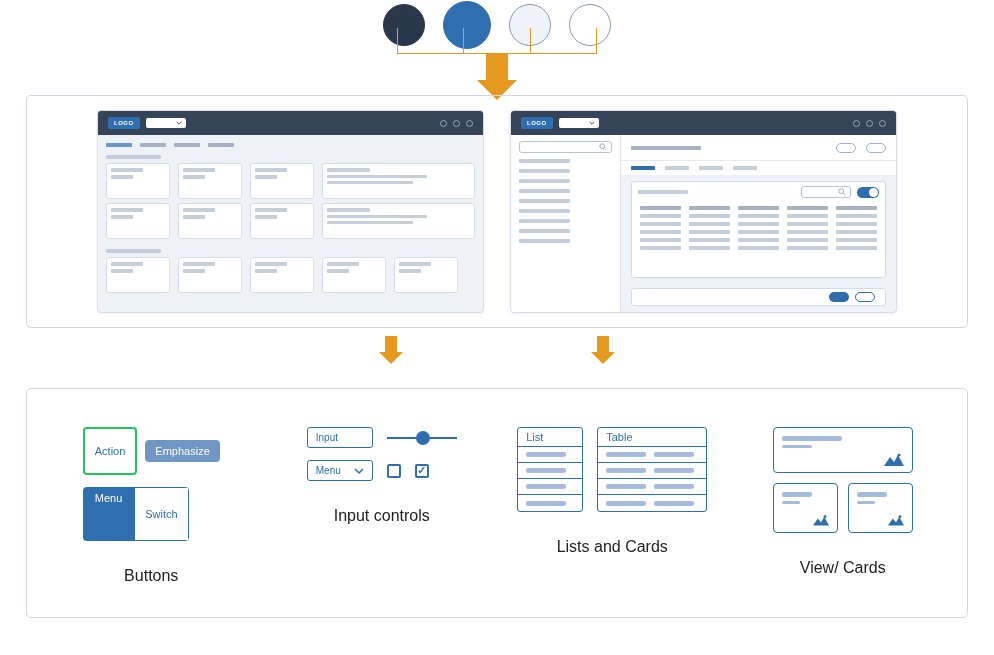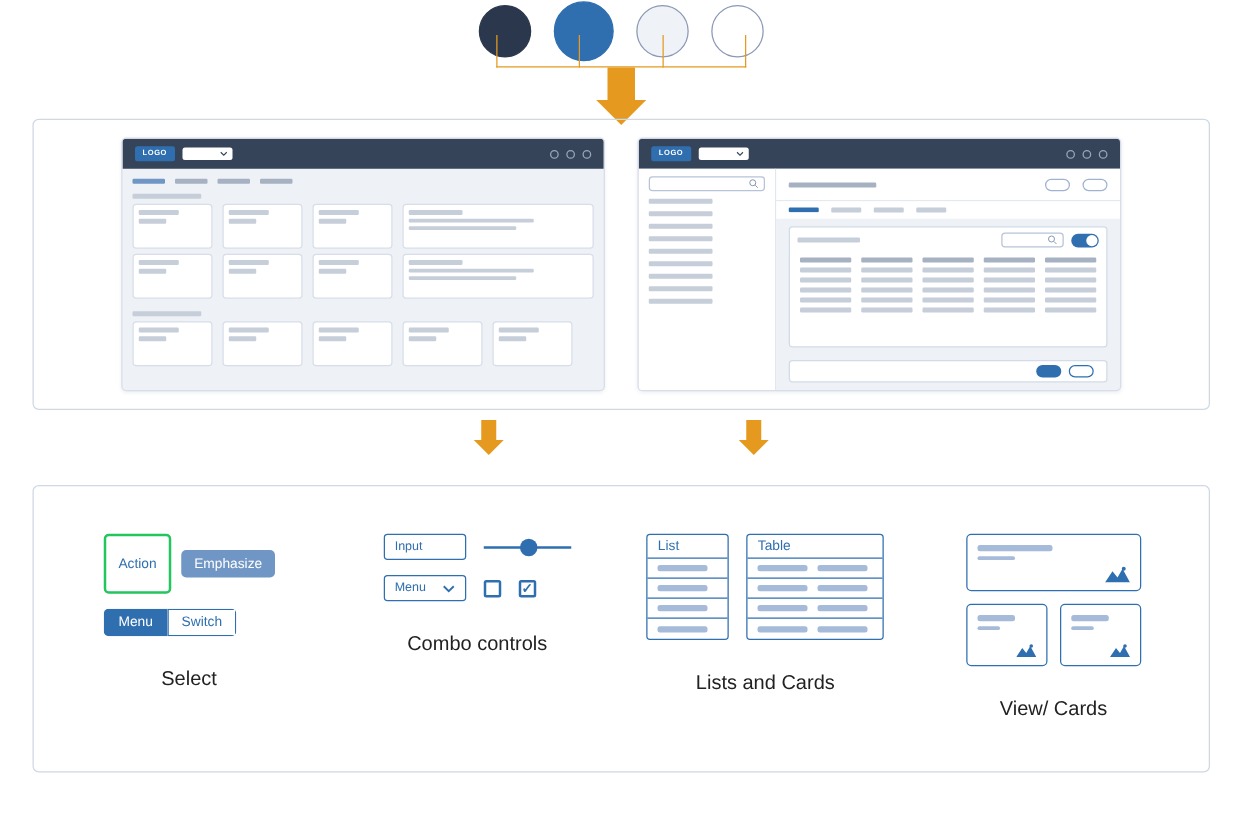--- a/index.html
+++ b/index.html
@@ -80,21 +80,21 @@
   .comps { position:absolute; left:26px; right:26px; top:388px; height:230px; border:1px solid #cfd8e3; border-radius:5px; display:flex; padding:38px 20px 22px; gap:22px; }
   .cgroup { flex:1; display:flex; flex-direction:column; align-items:center; gap:26px; }
   .cglabel { font-size:16px; color:#222; }
   .cgbody { display:flex; flex-direction:column; gap:12px; align-items:flex-start; }
 
   
   .btn-out { border:2px solid #22c55e; color:#2f6fb0; font-size:11px; padding:16px 10px; border-radius:4px; background:#fff; display:inline-flex; align-items:center; gap:4px;}
   .btn-fill { background:#6f96c4; color:#fff; font-size:11px; padding:5px 10px; border-radius:4px; }
   .btn-seg { display:flex; border-radius:4px; overflow:hidden; font-size:11px; }
   .seg-a { background:#2f6fb0; color:#fff; padding:5px 12px; }
-  .seg-b { background:#fff; color:#2f6fb0; border:1px solid #2f6fb0; padding:4px 10px; }
+  .seg-b { background:#fff; color:#2f6fb0; border:1px solid #2f6fb0; padding:20px 10px; }
   .token { font-size:9px; border:1px solid #2f6fb0; color:#2f6fb0; padding:2px 8px; border-radius:10px; background:#fff;}
   .bswitch { width:34px; height:18px; background:#36445a; border-radius:10px; position:relative; }
   .bswitch::after{ content:""; position:absolute; right:2px; top:2px; width:14px; height:14px; background:#fff; border-radius:50%; }
 
   
   .field { border:1px solid #2f6fb0; font-size:10px; color:#2f6fb0; padding:4px 8px; width:66px; border-radius:3px; display:flex; align-items:center; justify-content:space-between; background:#fff;}
   .chev { width:10px; height:10px; }
   .slider { position:relative; width:70px; height:16px; display:flex; align-items:center; }
   .slider .track { height:2px; background:#2f6fb0; width:100%; }
   .slider .thumb { position:absolute; left:42%; width:14px; height:14px; background:#2f6fb0; border-radius:50%; }
@@ -335,21 +335,21 @@
     <div class="cgbody">
       <div style="display:flex; gap:8px; align-items:center">
         <span class="btn-out">Action</span>
         <span class="btn-fill">Emphasize</span>
       </div>
       <div class="btn-seg">
         <span class="seg-a">Menu</span>
         <span class="seg-b">Switch</span>
       </div>
     </div>
-    <div class="cglabel">Select</div>
+    <div class="cglabel">Buttons</div>
   </div>
 
   <div class="cgroup">
     <div class="cgbody">
       <div style="display:flex; gap:14px; align-items:center">
         <span class="field">
             <span>Input</span>
           </span>
         <span class="slider">
             <span class="track"></span>
@@ -360,21 +360,21 @@
         <span class="field">
           <span>Menu</span>
           <svg class="chev" viewBox="0 0 10 10">
               <path d="M1 3l4 4 4-4" fill="none" stroke="#2f6fb0" stroke-width="1.5"></path>
             </svg>
         </span>
         <span class="checkbox"></span>
         <span class="checkbox">✓</span>
       </div>
     </div>
-    <div class="cglabel">Combo controls</div>
+    <div class="cglabel">Input controls</div>
   </div>
 
   <div class="cgroup">
     <div class="cgbody">
       <div class="lt-wrap">
         <div class="lt-box" style="width:66px">
           <div class="lt-head">List</div>
           <div class="lt-cell">
               <span class="lt-bar"></span>
             </div>

